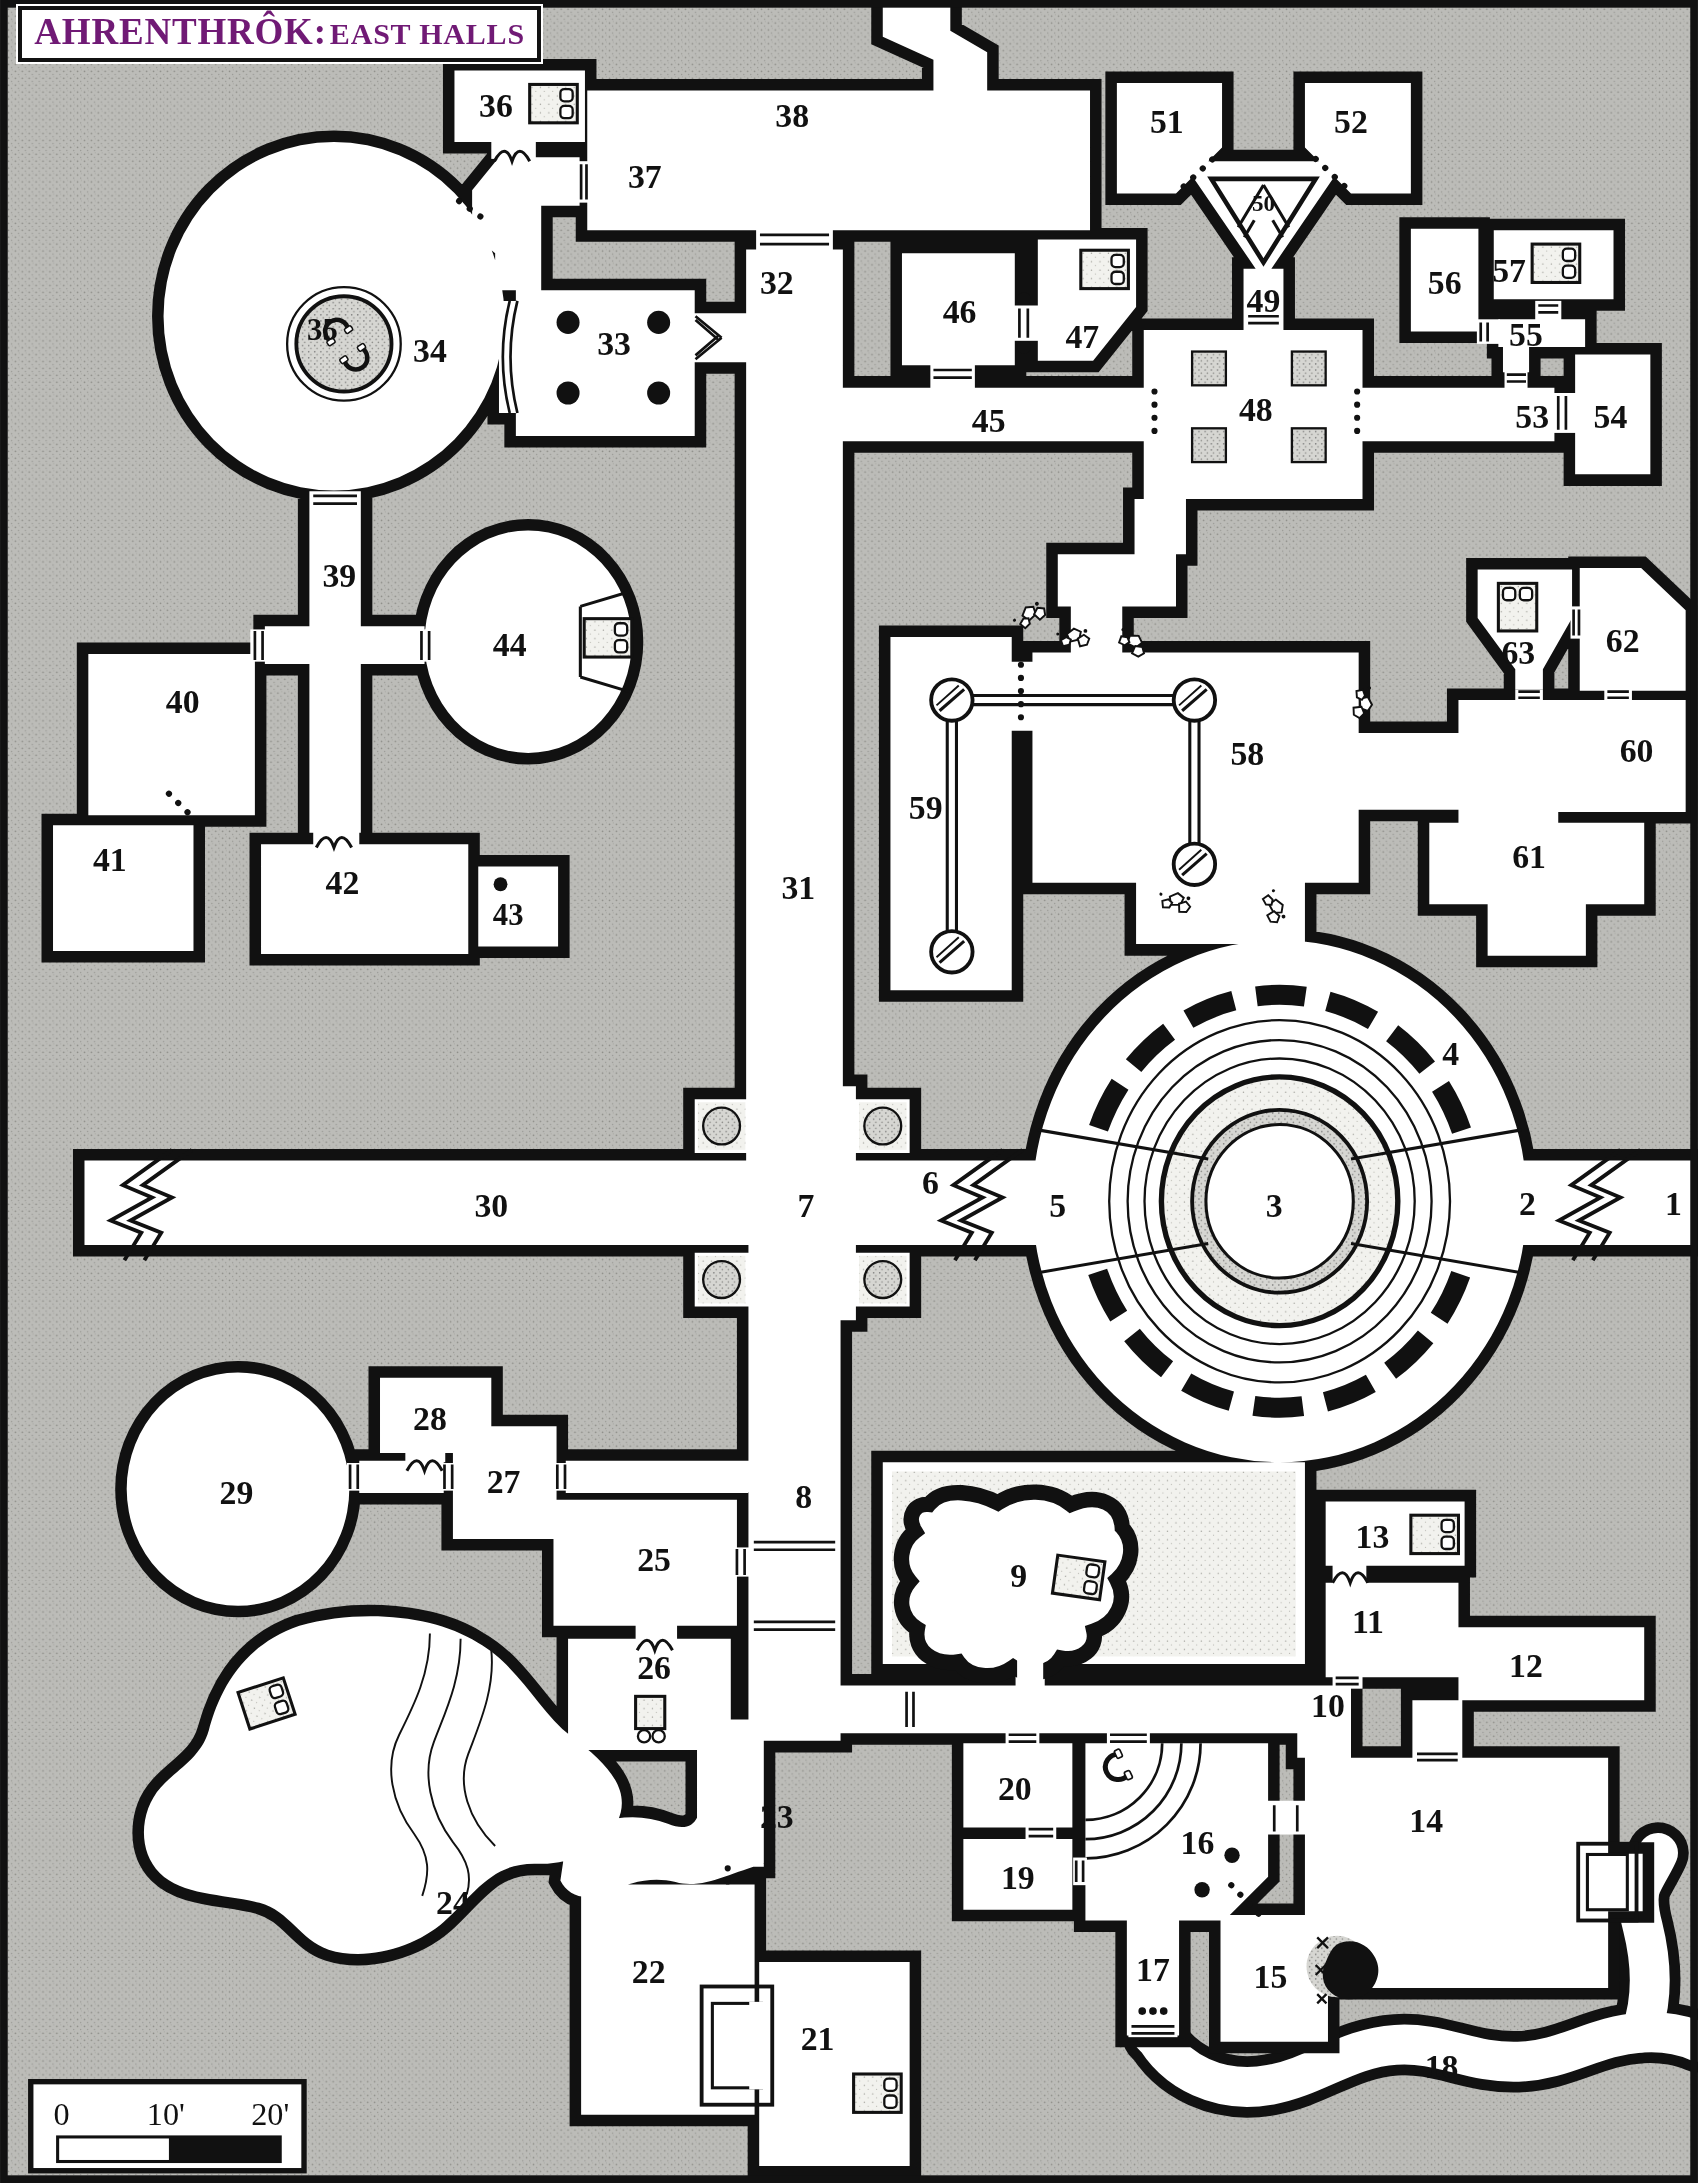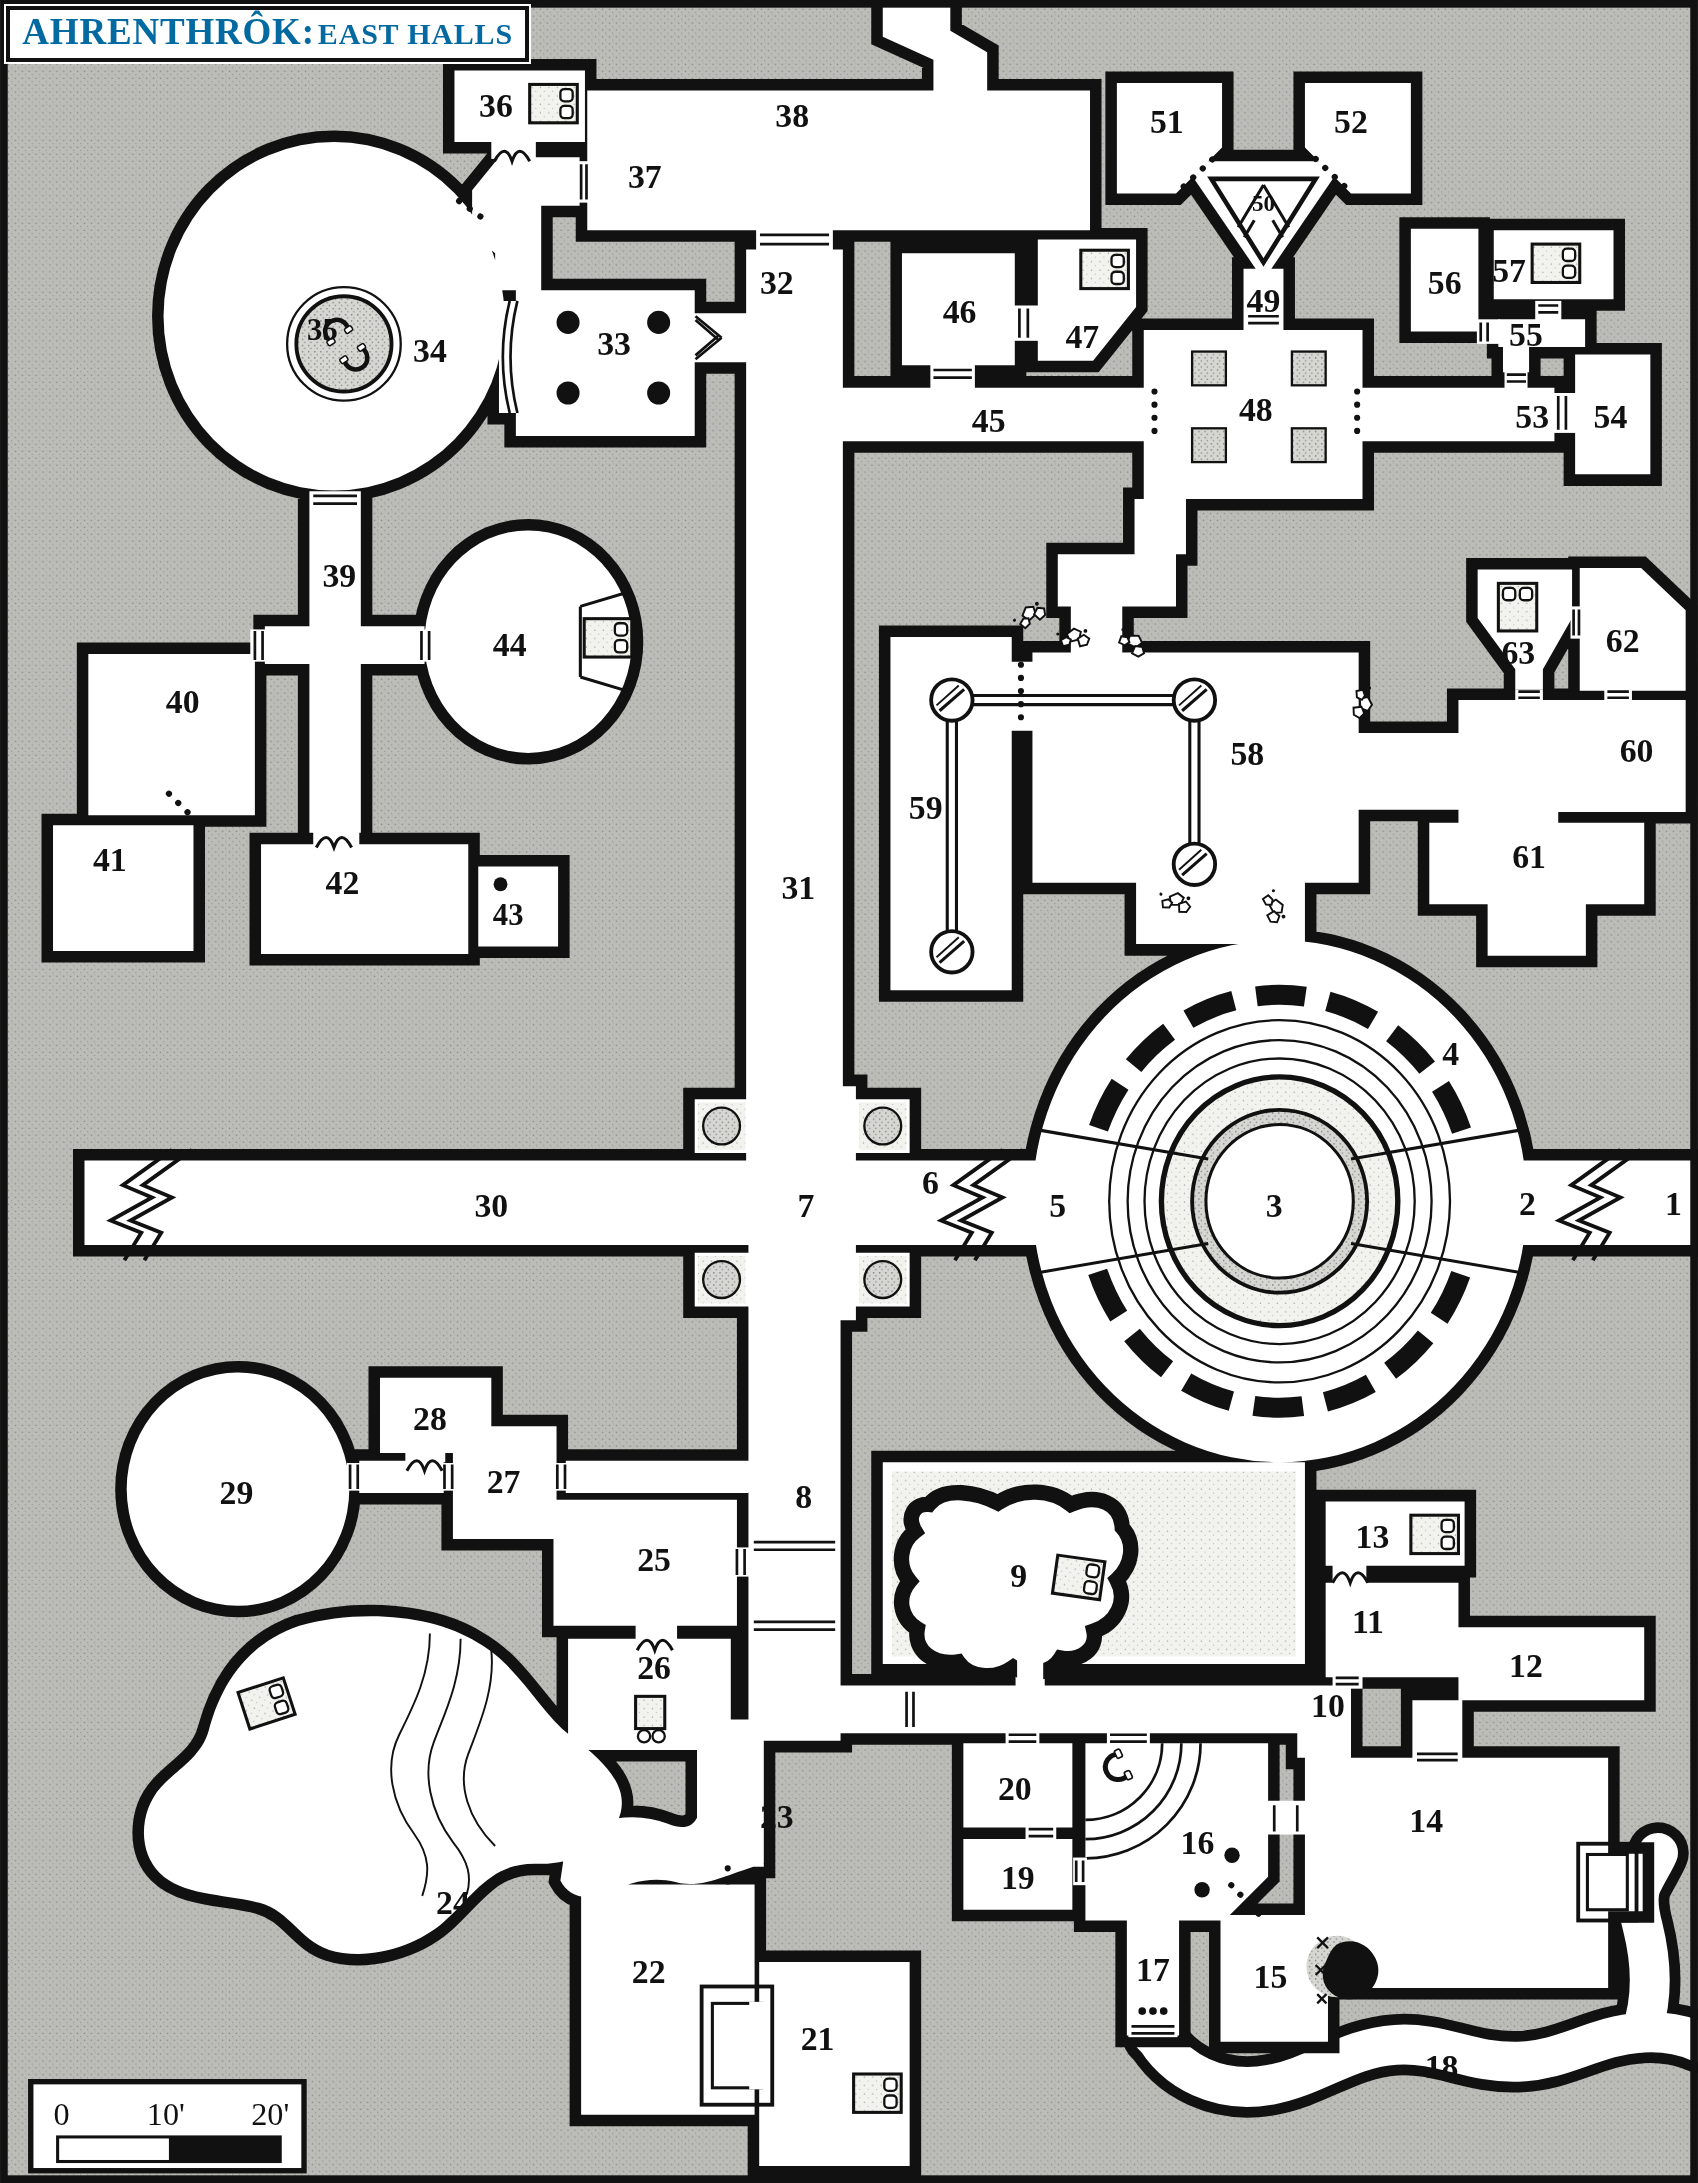--- a/index.html
+++ b/index.html
@@ -1,20 +1,20 @@
 <!DOCTYPE html>
 <html style="font-size:12.3px"><head>
 <meta charset="utf-8">
 <style>
   html,body{margin:0;padding:0}
   body{width:1698px;height:2183px;position:relative;background:#bcbcb8;font-family:"Liberation Serif",serif}
   svg{position:absolute;left:0;top:0}
   .rn{font:700 44px "Liberation Serif",serif;fill:#111;text-anchor:middle;dominant-baseline:central}
   .sc{font:400 42px "Liberation Serif",serif;fill:#111;text-anchor:middle}
-  .title{position:absolute;left:6px;top:6.1px;background:#fff;border:4.6px solid #111;outline:2.3px solid #fff;padding:0 12.3px 4.6px;color:#0369a1;white-space:nowrap;z-index:5}
+  .title{position:absolute;left:18px;top:6.1px;background:#fff;border:4.6px solid #111;outline:2.3px solid #fff;padding:0 12.3px 4.6px;color:#701a75;white-space:nowrap;z-index:5}
   .title .main{font:700 37px "Liberation Serif",serif;letter-spacing:0.8px}
   .title .sub{font:700 30px "Liberation Serif",serif;text-transform:uppercase;letter-spacing:0.8px}
 </style>
 </head>
 <body>
 
 <div class="title">
   <span class="main">AHRENTHRÔK:</span>
   <span class="sub">East Halls</span>
 </div>

